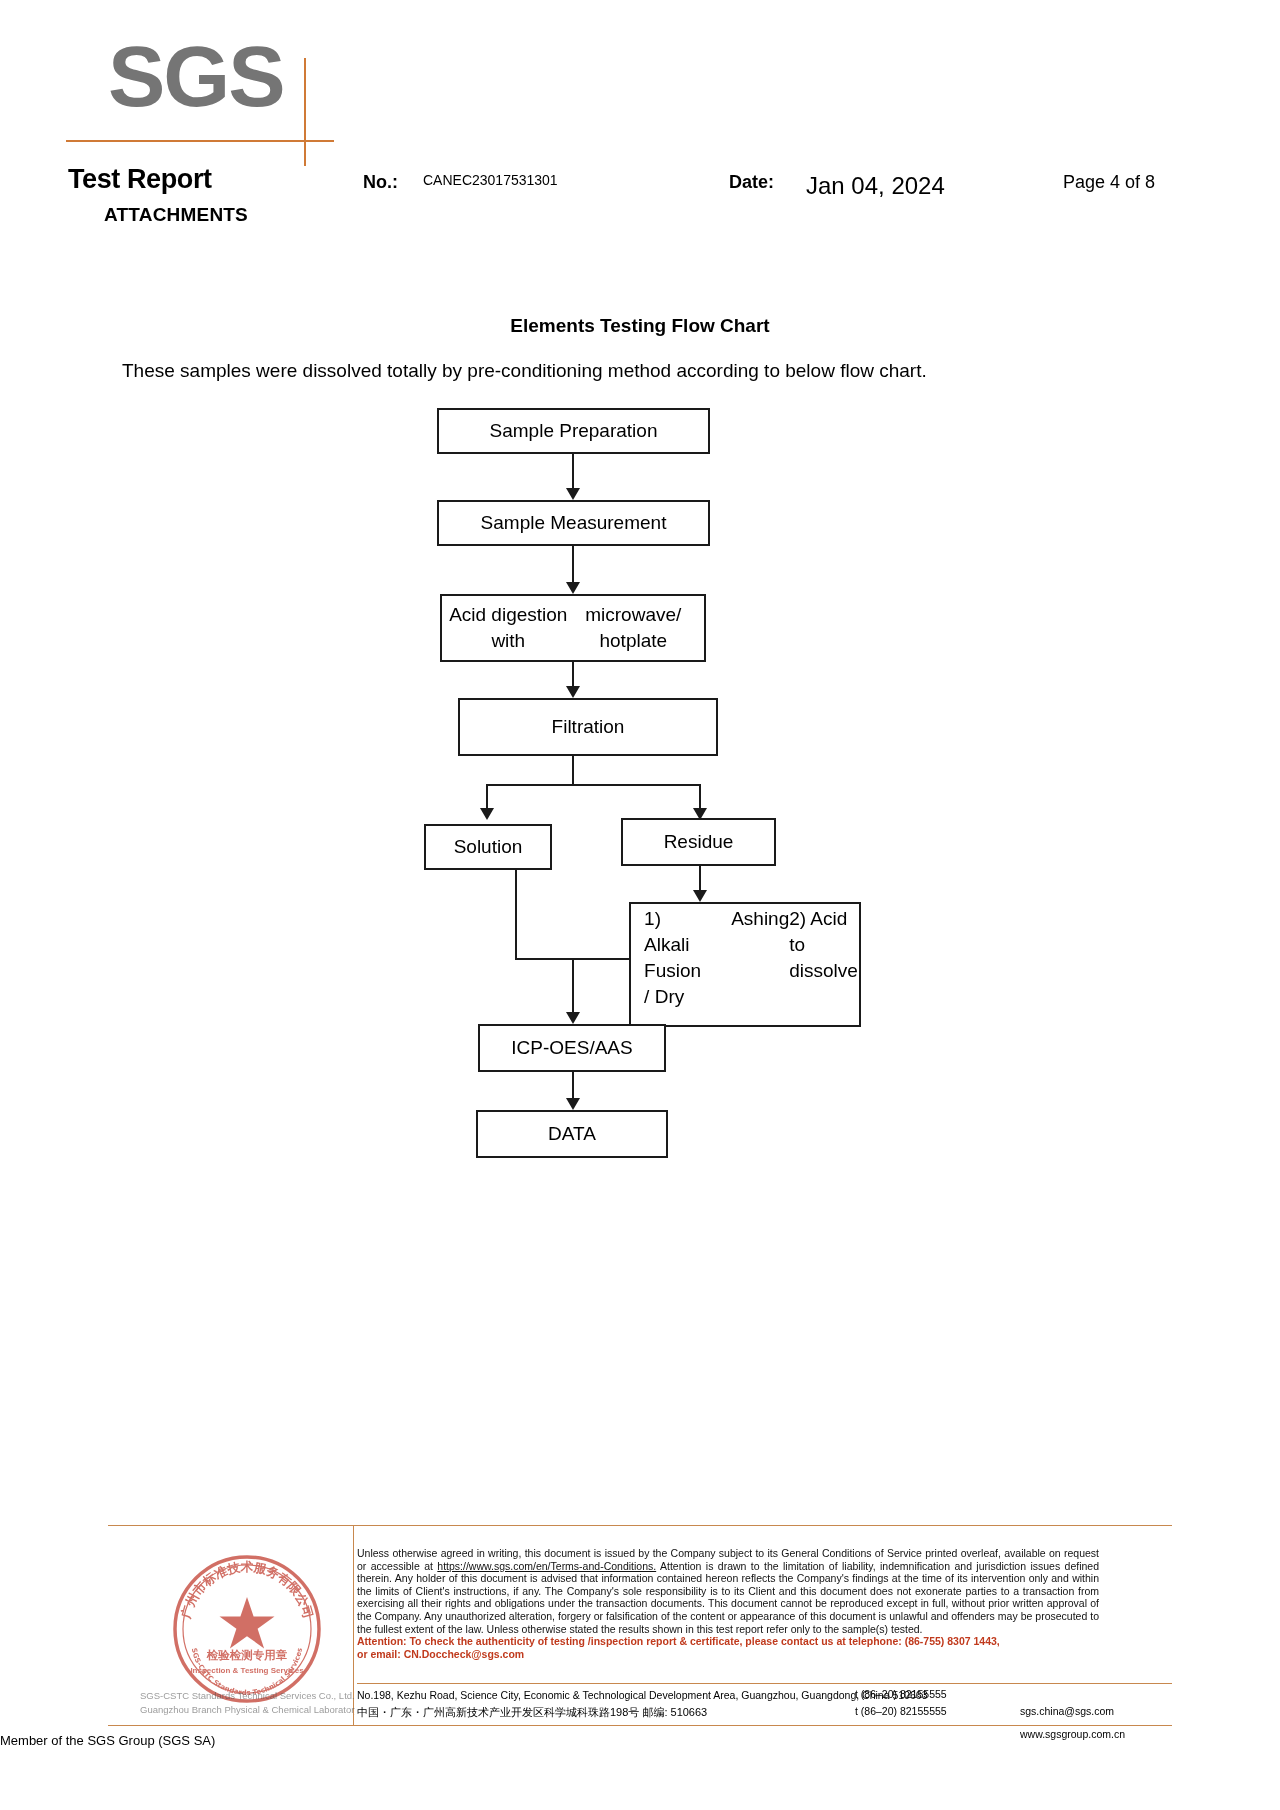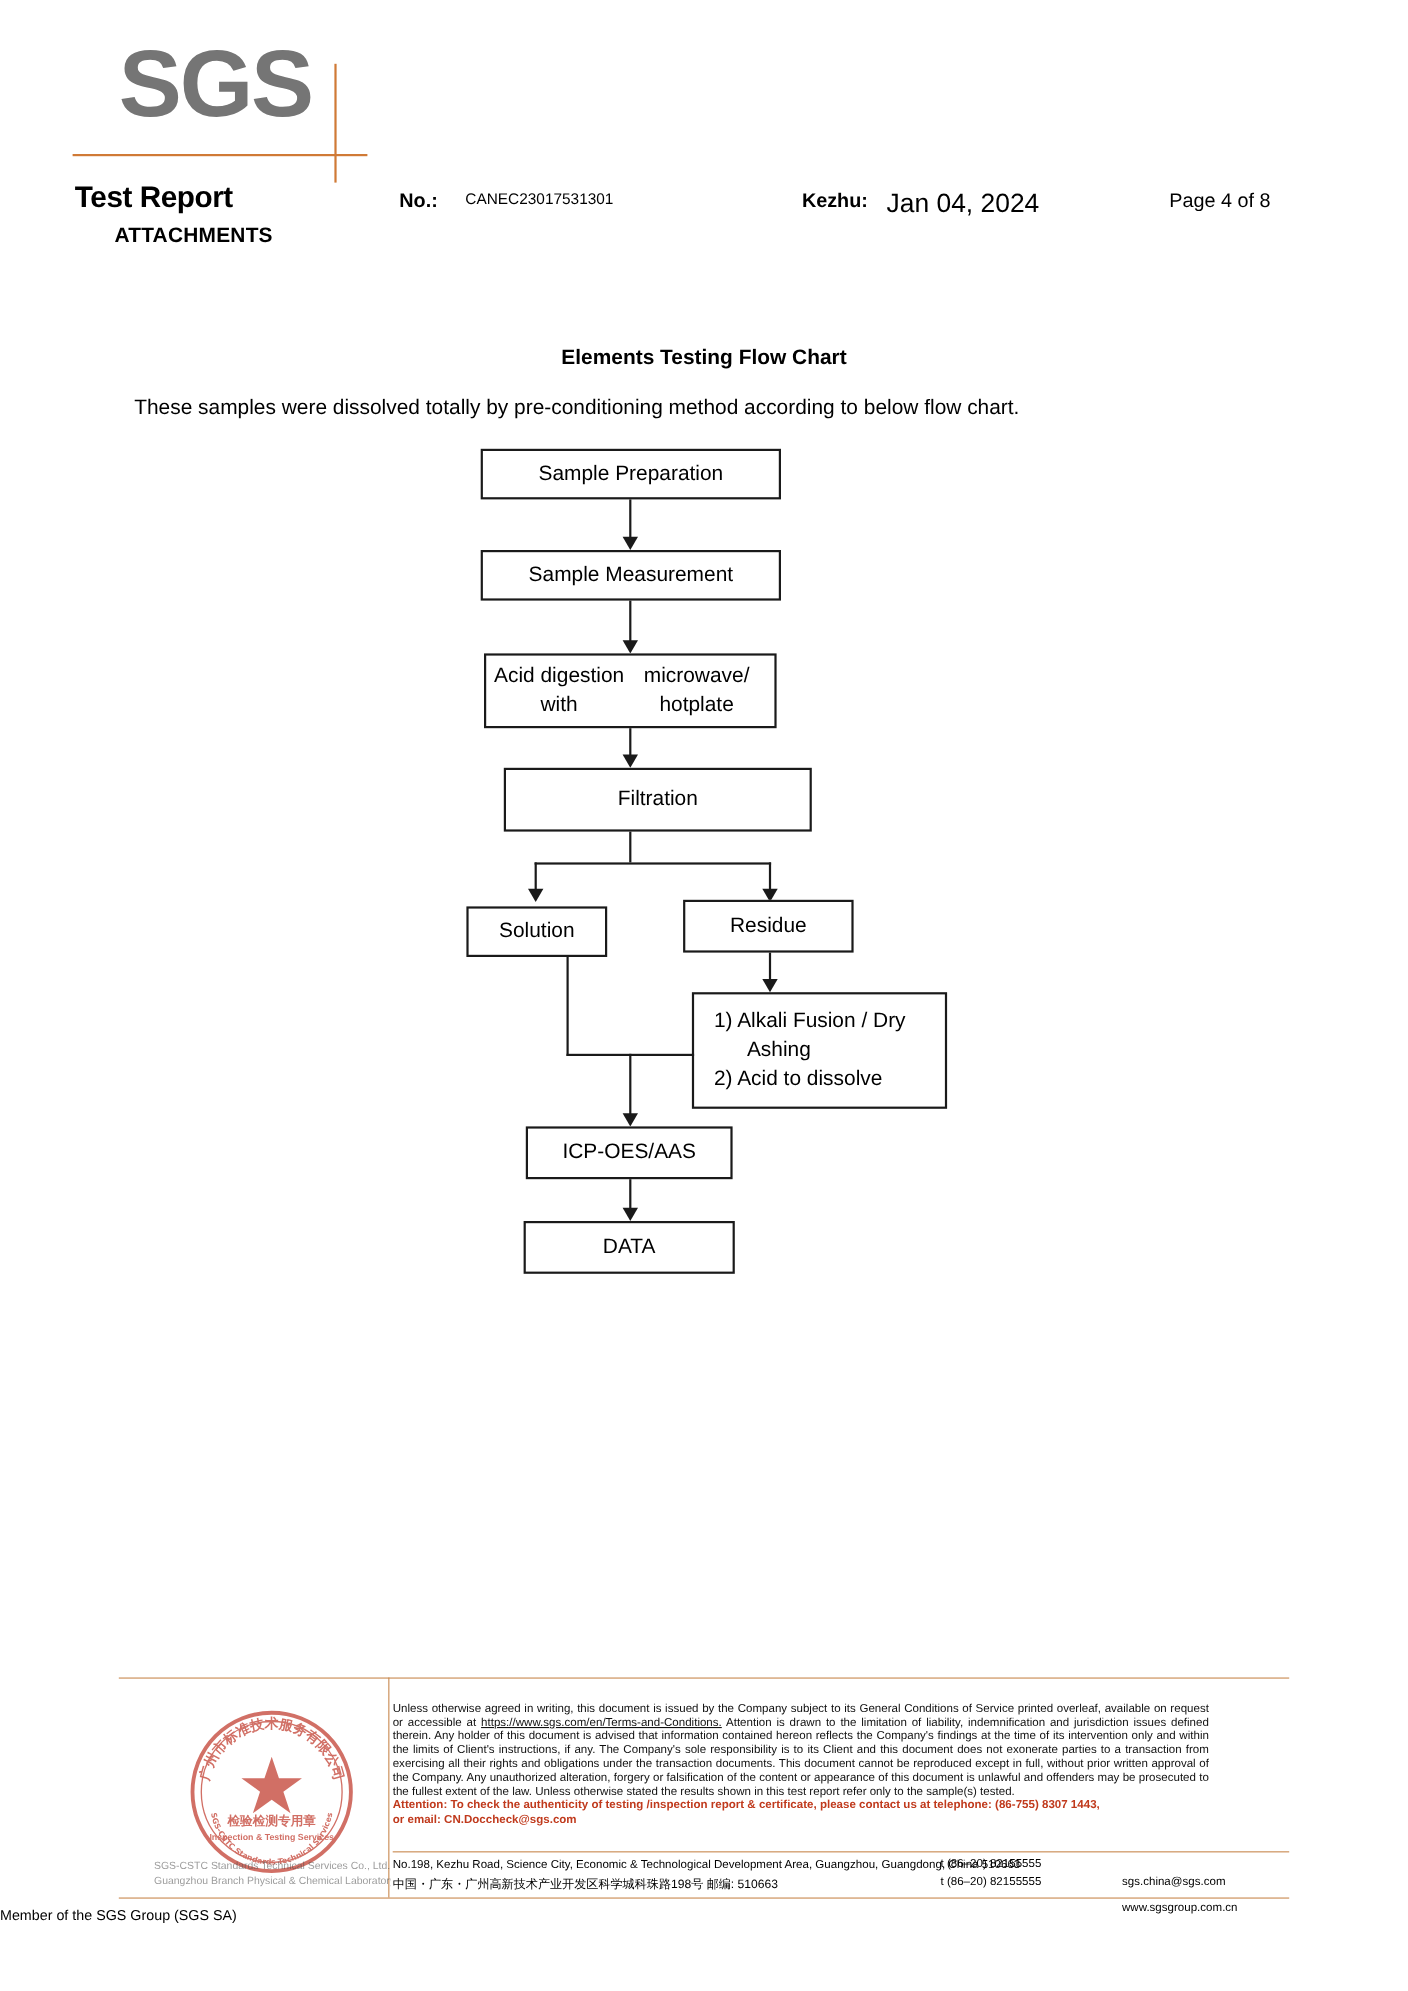--- a/index.html
+++ b/index.html
@@ -197,21 +197,21 @@
 <div id="logo-block">
   <div id="logo-text">SGS</div>
   <div id="logo-hline"></div>
   <div id="logo-vline"></div>
 </div>
 
 <div id="header-row">
   <div class="hdr" id="test-report-title">Test Report</div>
   <div class="hdr" id="no-label">No.:</div>
   <div class="hdr" id="no-value">CANEC23017531301</div>
-  <div class="hdr" id="date-label">Kezhu:</div>
+  <div class="hdr" id="date-label">Date:</div>
   <div class="hdr" id="date-value">Jan 04, 2024</div>
   <div class="hdr" id="page-value">Page 4 of 8</div>
 </div>
 <div id="attachments-label">ATTACHMENTS</div>
 
 <div id="chart-title">Elements Testing Flow Chart</div>
 <div id="intro-text">These samples were dissolved totally by pre-conditioning method according to below flow chart.</div>
 
 <div id="flowchart">
 
@@ -227,42 +227,42 @@
   <div class="conn vline" style="left:572px; top:146px; height:40px;"></div>
   <div class="arrow" style="left:566px; top:182px;"></div>
 
   <div class="fbox" style="left:440px; top:194px; width:266px; height:68px; flex-direction:row;">
     <span>Acid digestion with</span>
     <span>microwave/ hotplate</span>
   </div>
   <div class="conn vline" style="left:572px; top:262px; height:28px;"></div>
   <div class="arrow" style="left:566px; top:286px;"></div>
 
-  <div class="fbox" style="left:458px; top:298px; width:280px; height:58px;">
+  <div class="fbox" style="left:458px; top:298px; width:260px; height:58px;">
     <span>Filtration</span>
   </div>
 
   <div class="conn vline" style="left:572px; top:356px; height:28px;"></div>
   <div class="conn hline" style="left:486px; top:384px; width:215px;"></div>
   <div class="conn vline" style="left:486px; top:384px; height:28px;"></div>
   <div class="arrow" style="left:480px; top:408px;"></div>
   <div class="conn vline" style="left:699px; top:384px; height:28px;"></div>
   <div class="arrow" style="left:693px; top:408px;"></div>
 
   <div class="fbox" style="left:424px; top:424px; width:128px; height:46px;">
     <span>Solution</span>
   </div>
 
   <div class="fbox" style="left:621px; top:418px; width:155px; height:48px;">
     <span>Residue</span>
   </div>
   <div class="conn vline" style="left:699px; top:466px; height:28px;"></div>
   <div class="arrow" style="left:693px; top:490px;"></div>
 
-  <div class="fbox left-align" style="left:629px; top:502px; width:232px; height:106px; flex-direction:column; align-items:flex-start; justify-content:center;">
+  <div class="fbox left-align" style="left:629px; top:502px; width:232px; height:125px; flex-direction:row; align-items:flex-start; justify-content:center;">
     <span>1) Alkali Fusion / Dry</span>
     <span style="padding-left:30px;">Ashing</span>
     <span>2) Acid to dissolve</span>
   </div>
 
   <div class="conn vline" style="left:515px; top:470px; height:90px;"></div>
   <div class="conn hline" style="left:515px; top:558px; width:116px;"></div>
   <div class="conn vline" style="left:572px; top:558px; height:58px;"></div>
   <div class="arrow" style="left:566px; top:612px;"></div>
 

